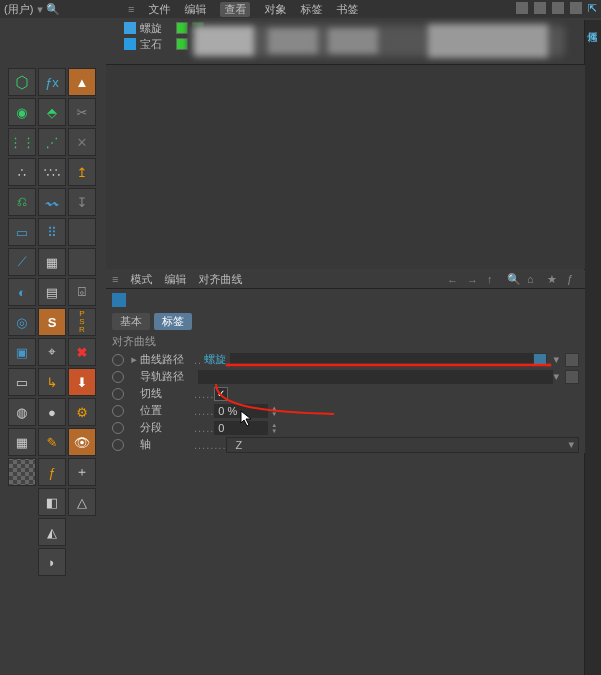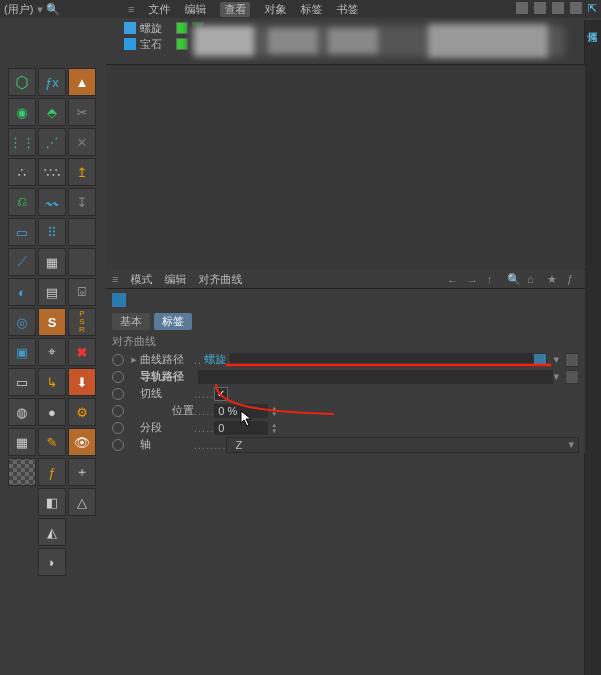--- a/index.html
+++ b/index.html
@@ -227,38 +227,38 @@
     <div class="tail">
       <span class="picker" style="background:#3a7aa0;"></span>
       <span style="color:#888;">▾</span>
       <span class="picker"></span>
     </div>
     <div class="redline1" style="left:120px;right:34px;top:13px;"></div>
   </div>
 
   <div class="prop">
     <span class="rad"></span>
-    <span class="plabel" style="margin-left:10px;font-weight:bold;">导轨路径</span>
+    <span class="plabel" style="margin-left:10px;">导轨路径</span>
     <div class="fld-wide" style="height:14px;background:#2d2d2d;margin-left:4px;"></div>
     <div class="tail">
       <span style="color:#888;">▾</span>
       <span class="picker"></span>
     </div>
   </div>
 
   <div class="prop">
     <span class="rad"></span>
     <span class="plabel" style="margin-left:10px;">切线</span>
     <span class="dots">.....</span>
     <span class="ckbox">✓</span>
   </div>
 
   <div class="prop">
     <span class="rad"></span>
-    <span class="plabel" style="margin-left:10px;text-align:right;">位置</span>
+    <span class="plabel" style="margin-left:10px;">位置</span>
     <span class="dots">.....</span>
     <input class="field" style="width: 46px;" value="0 %">
     <div class="spin">
           <div>▲</div>
           <div>▼</div>
         </div>
     <svg class="redpath" style="left:108px;top:-20px;" width="130" height="36">
           <path d="M2,2 C2,20 30,30 120,32" stroke="#e21" stroke-width="2" fill="none"></path>
         </svg>
   </div>

